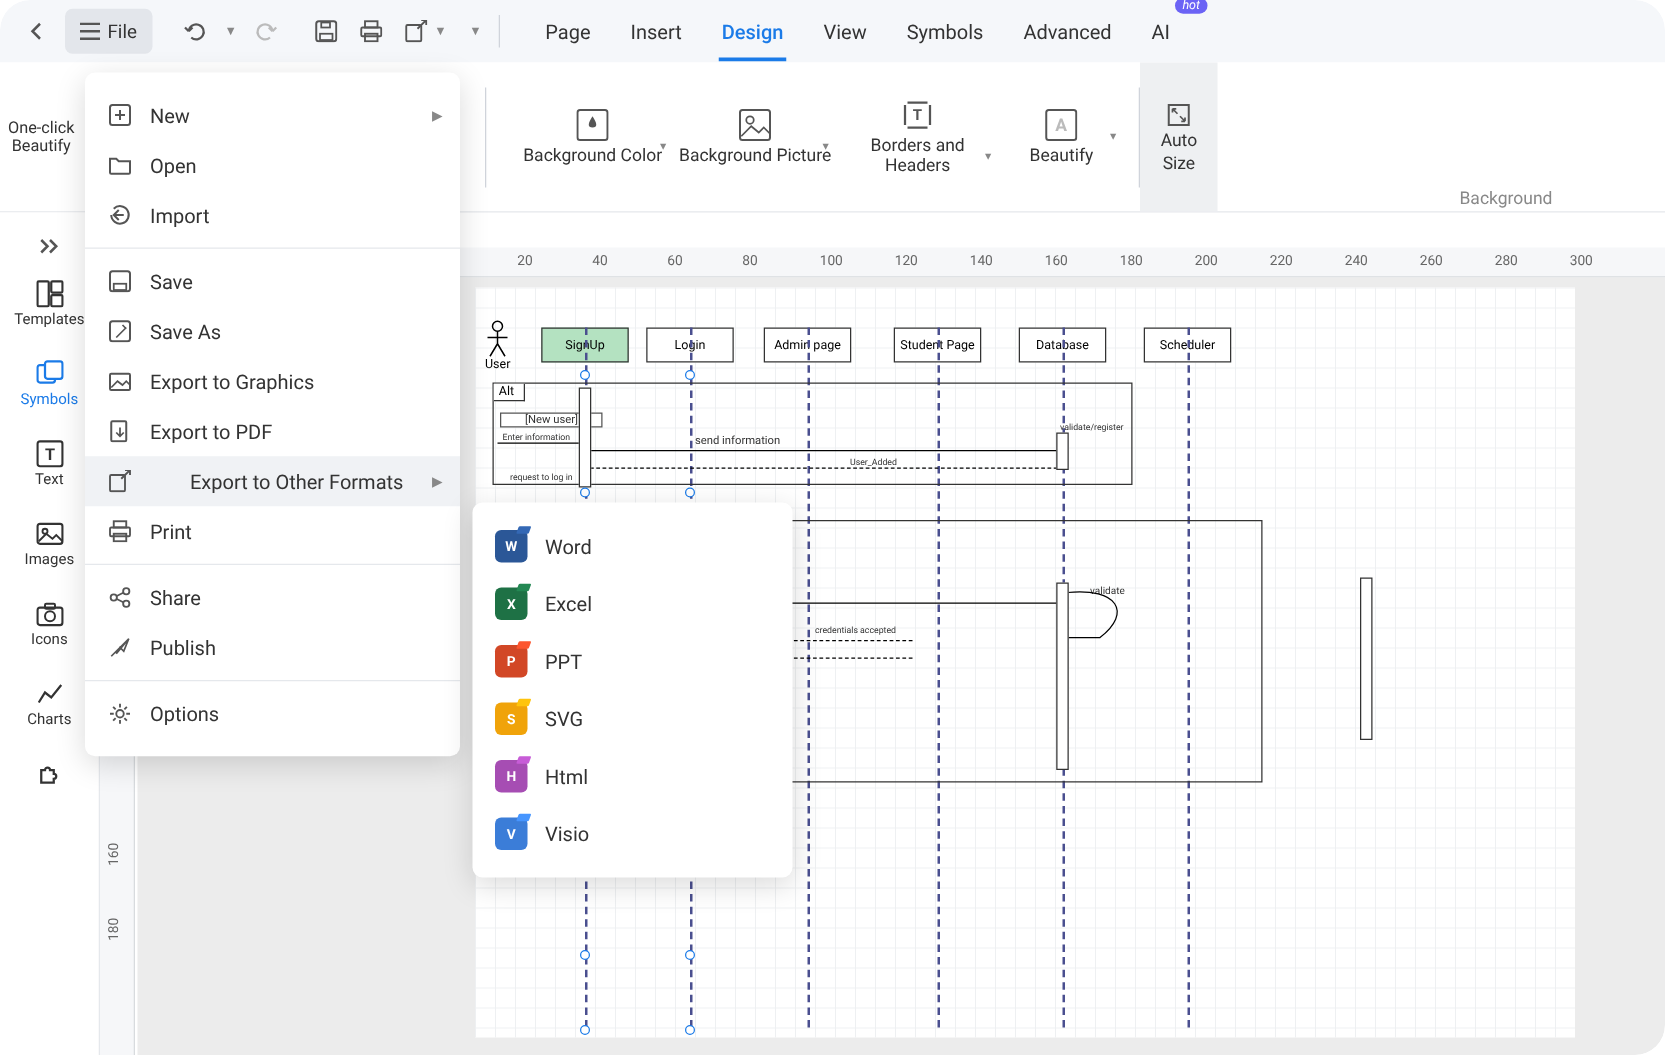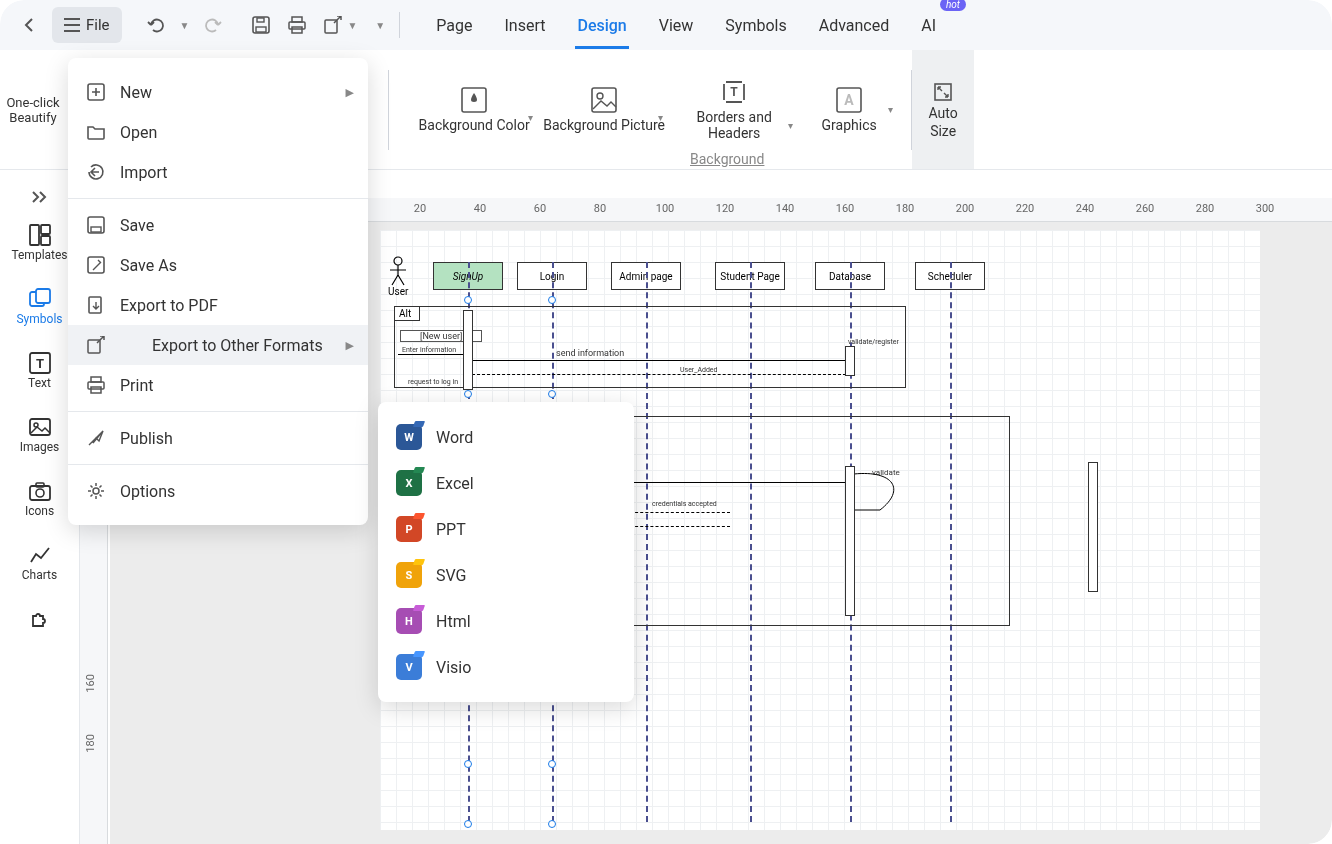--- a/index.html
+++ b/index.html
@@ -23,21 +23,21 @@
 .ribbon-left { width: 66px; padding: 8px 4px; text-align: center; font-size: 13px; color: #333; display: flex; flex-direction: column; justify-content: center; }
 .ribbon-shapes { display: flex; align-items: center; gap: 12px; padding: 8px 8px; position: relative; }
 .shape-box { width: 58px; height: 58px; display: flex; align-items: center; justify-content: center; border-radius: 8px; }
 .shape-box.active { background: #eaf2fc; }
 .shape-scroll { width: 18px; display: flex; flex-direction: column; gap: 18px; align-items: center; color: #999; font-size: 10px; }
 .ribbon-menu { display: flex; flex-direction: column; justify-content: center; gap: 12px; padding: 0 14px 0 22px; font-size: 15px; color: #333; }
 .ribbon-menu-item { display: flex; align-items: center; gap: 6px; cursor: pointer; }
 .ribbon-big { display: flex; align-items: center; padding: 0 12px; }
 .ribbon-big-item { display: flex; flex-direction: column; align-items: center; justify-content: center; width: 130px; text-align: center; font-size: 14px; color: #333; gap: 4px; position: relative; }
 .ribbon-big-item .dd { position: absolute; right: 6px; bottom: 10px; color: #888; font-size: 10px; }
-.ribbon-label { position: absolute; left: 690px; right: 90px; bottom: 2px; text-align: left; font-size: 14px; color: #888; text-decoration: underline; }
+.ribbon-label { position: absolute; left: 690px; right: 90px; bottom: 2px; text-align: right; font-size: 14px; color: #888; }
 .autosize { background: #eef0f2; width: 62px; display: flex; flex-direction: column; align-items: center; justify-content: center; font-size: 14px; color: #333; gap: 2px; border-top-right-radius: 0; }
 
 
 .ruler-h { position: absolute; left: 110px; right: 0; top: 198px; height: 24px; background: #f6f7f9; border-bottom: 1px solid #d8dbde; font-size: 11px; color: #666; }
 .ruler-h span { position: absolute; top: 4px; transform: translateX(-50%); text-align: right; }
 .ruler-v { position: absolute; left: 80px; top: 222px; bottom: 0; width: 28px; background: #f6f7f9; border-right: 1px solid #d8dbde; font-size: 11px; color: #666; }
 .ruler-v span { position: absolute; left: 4px; transform: rotate(-90deg) translateX(50%); transform-origin: left top; }
 
 
 .sidebar { position: absolute; left: 0; top: 170px; bottom: 0; width: 80px; background: #fff; border-right: 1px solid #e5e8ec; display: flex; flex-direction: column; align-items: center; padding-top: 50px; gap: 18px; }
@@ -45,21 +45,21 @@
 .side-item { display: flex; flex-direction: column; align-items: center; gap: 2px; font-size: 12px; color: #333; cursor: pointer; width: 60px; padding: 4px 0; border-radius: 6px; }
 .side-item.active { color: #1b7be8; }
 .side-item.active .side-icon { color: #1b7be8; }
 .side-icon { font-size: 20px; color: #333; }
 
 
 .canvas { position: absolute; left: 110px; top: 222px; right: 0; bottom: 0; background: #ececec; overflow: hidden; border-bottom-right-radius: 24px; }
 .page { position: absolute; left: 270px; top: 8px; width: 880px; height: 600px; background: #fff; background-image: linear-gradient(#eef0f2 1px, transparent 1px), linear-gradient(90deg, #eef0f2 1px, transparent 1px); background-size: 16px 16px; }
 .lifeline { position: absolute; top: 32px; border-left: 2px dashed #4a4f8f; height: 560px; }
 .lifeline-label { position: absolute; top: 32px; width: 70px; height: 28px; border: 1px solid #333; background: #fff; display: flex; align-items: center; justify-content: center; font-size: 10px; transform: translateX(-50%); text-align: center; }
-.lifeline-label.green { background: #b4e2c1; font-style: italic; }
+.lifeline-label.green { background: #b4e2c1; }
 .actor { position: absolute; top: 26px; left: 8px; font-size: 10px; text-align: center; }
 .alt-box { position: absolute; border: 1px solid #333; background: rgba(255,255,255,0); }
 .alt-label { position: absolute; left: 0; top: 0; padding: 1px 8px 1px 4px; border-right: 1px solid #333; border-bottom: 1px solid #333; background: #fff; font-size: 10px; }
 .msg { position: absolute; font-size: 9px; color: #333; }
 .arrow-line { position: absolute; height: 1px; background: #000; }
 .bar { position: absolute; width: 10px; background: #fff; border: 1px solid #333; }
 .selection-handle { width: 8px; height: 8px; border: 1.5px solid #1b7be8; background: #fff; border-radius: 50%; position: absolute; }
 
 
 .file-menu { position: absolute; left: 68px; top: 58px; width: 300px; background: #fff; border-radius: 8px; box-shadow: 0 6px 24px rgba(0,0,0,0.15); padding: 14px 0; z-index: 100; }
@@ -221,21 +221,21 @@
           <text x="13" y="17" text-anchor="middle" font-size="12" fill="#555" font-weight="bold">T</text>
         </svg>
       <span>Borders and Headers</span>
         <span class="dd">▾</span>
     </div>
     <div class="ribbon-big-item" style="width:100px">
       <svg width="26" height="26" viewBox="0 0 26 26">
           <rect x="1" y="1" width="24" height="24" rx="2" stroke="#555" stroke-width="1.6" fill="none"></rect>
           <text x="13" y="18" text-anchor="middle" font-size="14" fill="#bbb" font-weight="bold">A</text>
         </svg>
-      <span>Graphics</span>
+      <span>Beautify</span>
         <span class="dd" style="bottom:18px">▾</span>
     </div>
   </div>
   <div class="divider-v" style="height:80px;margin:20px 0"></div>
   <div class="autosize">
     <svg width="22" height="22" viewBox="0 0 22 22">
         <rect x="3" y="3" width="16" height="16" stroke="#555" stroke-width="1.6" fill="none"></rect>
         <path d="M6 6 l4 4 M6 6 h3 M6 6 v3 M16 16 l-4 -4 M16 16 h-3 M16 16 v-3" stroke="#555" stroke-width="1.4" fill="none"></path>
       </svg>
     <span>Auto</span>
@@ -444,20 +444,29 @@
         <svg width="18" height="18" viewBox="0 0 18 18">
           <rect x="1" y="1" width="16" height="16" rx="2" stroke="#555" stroke-width="1.6" fill="none"></rect>
           <path d="M6 14 l8 -8 M11 4 l3 3" stroke="#555" stroke-width="1.4" fill="none"></path>
         </svg>
       </span>
     <span>Save As</span>
   </div>
   <div class="file-menu-item">
     <span class="fm-icon">
         <svg width="18" height="18" viewBox="0 0 18 18">
+          <rect x="1" y="3" width="16" height="13" rx="1" stroke="#555" stroke-width="1.6" fill="none"></rect>
+          <path d="M2 14 l5 -5 4 3 3 -3 3 3" stroke="#555" stroke-width="1.4" fill="none"></path>
+        </svg>
+      </span>
+    <span>Export to Graphics</span>
+  </div>
+  <div class="file-menu-item">
+    <span class="fm-icon">
+        <svg width="18" height="18" viewBox="0 0 18 18">
           <rect x="2" y="1" width="12" height="16" rx="1" stroke="#555" stroke-width="1.6" fill="none"></rect>
           <path d="M9 6 v7 M6 10 l3 3 3 -3" stroke="#555" stroke-width="1.4" fill="none"></path>
         </svg>
       </span>
     <span>Export to PDF</span>
   </div>
   <div class="file-menu-item hover">
     <span class="fm-icon">
         <svg width="18" height="18" viewBox="0 0 18 18">
           <rect x="1" y="4" width="12" height="13" rx="1" stroke="#555" stroke-width="1.5" fill="none"></rect>
@@ -471,20 +480,31 @@
     <span class="fm-icon">
         <svg width="18" height="18" viewBox="0 0 18 18">
           <rect x="4" y="1" width="10" height="5" stroke="#555" stroke-width="1.5" fill="none"></rect>
           <rect x="1" y="6" width="16" height="7" rx="1" stroke="#555" stroke-width="1.5" fill="none"></rect>
           <rect x="4" y="11" width="10" height="6" stroke="#555" stroke-width="1.5" fill="none"></rect>
         </svg>
       </span>
     <span>Print</span>
   </div>
   <div class="file-menu-sep"></div>
+  <div class="file-menu-item">
+    <span class="fm-icon">
+        <svg width="18" height="18" viewBox="0 0 18 18">
+          <circle cx="4" cy="9" r="2.5" stroke="#555" stroke-width="1.5" fill="none"></circle>
+          <circle cx="14" cy="4" r="2.5" stroke="#555" stroke-width="1.5" fill="none"></circle>
+          <circle cx="14" cy="14" r="2.5" stroke="#555" stroke-width="1.5" fill="none"></circle>
+          <path d="M6 8 l6 -3 M6 10 l6 3" stroke="#555" stroke-width="1.4"></path>
+        </svg>
+      </span>
+    <span>Share</span>
+  </div>
   <div class="file-menu-item">
     <span class="fm-icon">
         <svg width="18" height="18" viewBox="0 0 18 18">
           <path d="M2 16 L16 2 M16 2 l-4 10 -3 -3 -3 5 z" stroke="#555" stroke-width="1.4" fill="none"></path>
         </svg>
       </span>
     <span>Publish</span>
   </div>
   <div class="file-menu-sep"></div>
   <div class="file-menu-item">

